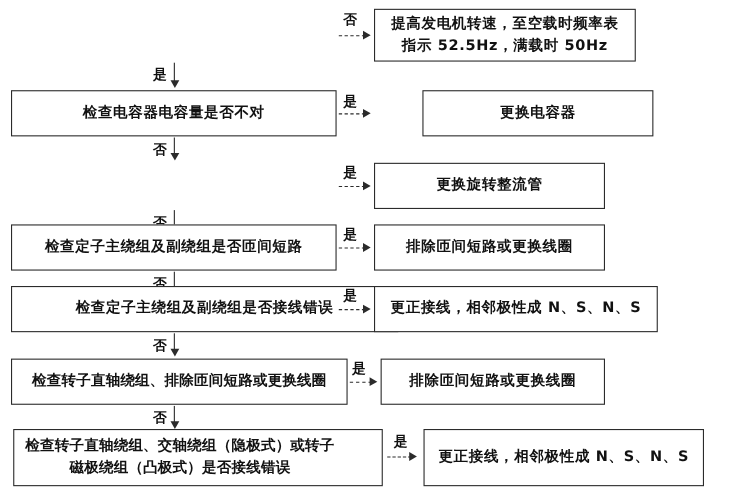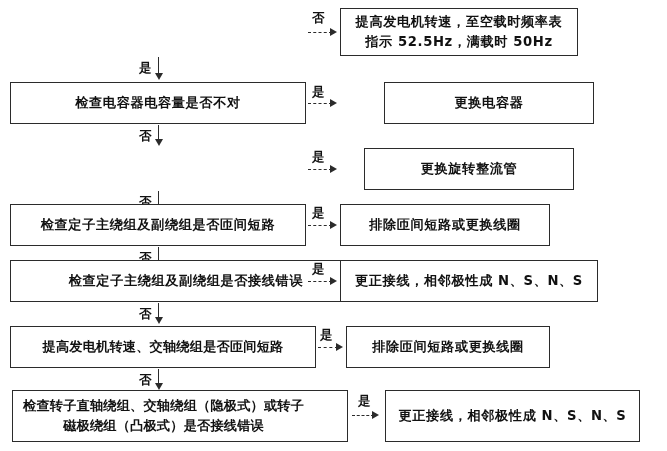--- a/index.html
+++ b/index.html
@@ -121,21 +121,21 @@
     <span class="txt">更换电容器</span>
   </div>
 
   <div class="vlabel" style="left:139px; top:130px;">否</div>
   <div class="vconn" style="left:158px; top:125px; height:16px;"></div>
   <div class="vhead" style="left:155px; top:139px;"></div>
 
   <div class="hlabel" style="left:312px; top:151px;">是</div>
   <div class="hconn" style="left:308px; top:169px; width:24px;"></div>
   <div class="hhead" style="left:330px; top:165px;"></div>
-  <div class="node" style="left:340px; top:148px; width:210px; height:42px;margin-left:24px;">
+  <div class="node" style="left:340px; top:148px; width:210px; height:42px;">
     <span class="txt">更换旋转整流管</span>
   </div>
 
   <div class="vlabel" style="left:139px; top:196px;">否</div>
   <div class="vconn" style="left:158px; top:191px; height:16px;"></div>
   <div class="vhead" style="left:155px; top:205px;"></div>
 
   <div class="node" style="left:10px; top:204px; width:296px; height:42px;justify-content:center;">
     <span class="txt">检查定子主绕组及副绕组是否匝间短路</span>
   </div>
@@ -158,21 +158,21 @@
   <div class="hhead" style="left:330px; top:277px;"></div>
   <div class="node" style="left:340px; top:260px; width:258px; height:42px;">
     <span class="txt">更正接线，相邻极性成 N、S、N、S</span>
   </div>
 
   <div class="vlabel" style="left:139px; top:308px;">否</div>
   <div class="vconn" style="left:158px; top:303px; height:16px;"></div>
   <div class="vhead" style="left:155px; top:317px;"></div>
 
   <div class="node tight" style="left:10px; top:326px; width:306px; height:42px;">
-    <span class="txt">提高发电机转速、交轴绕组是否匝间短路</span>
+    <span class="txt">检查转子直轴绕组、排除匝间短路或更换线圈</span>
   </div>
   <div class="hlabel" style="left:320px; top:329px;">是</div>
   <div class="hconn" style="left:318px; top:347px; width:20px;"></div>
   <div class="hhead" style="left:336px; top:343px;"></div>
   <div class="node" style="left:346px; top:326px; width:204px; height:42px;">
     <span class="txt">排除匝间短路或更换线圈</span>
   </div>
 
   <div class="vlabel" style="left:139px; top:374px;">否</div>
   <div class="vconn" style="left:158px; top:369px; height:16px;"></div>

